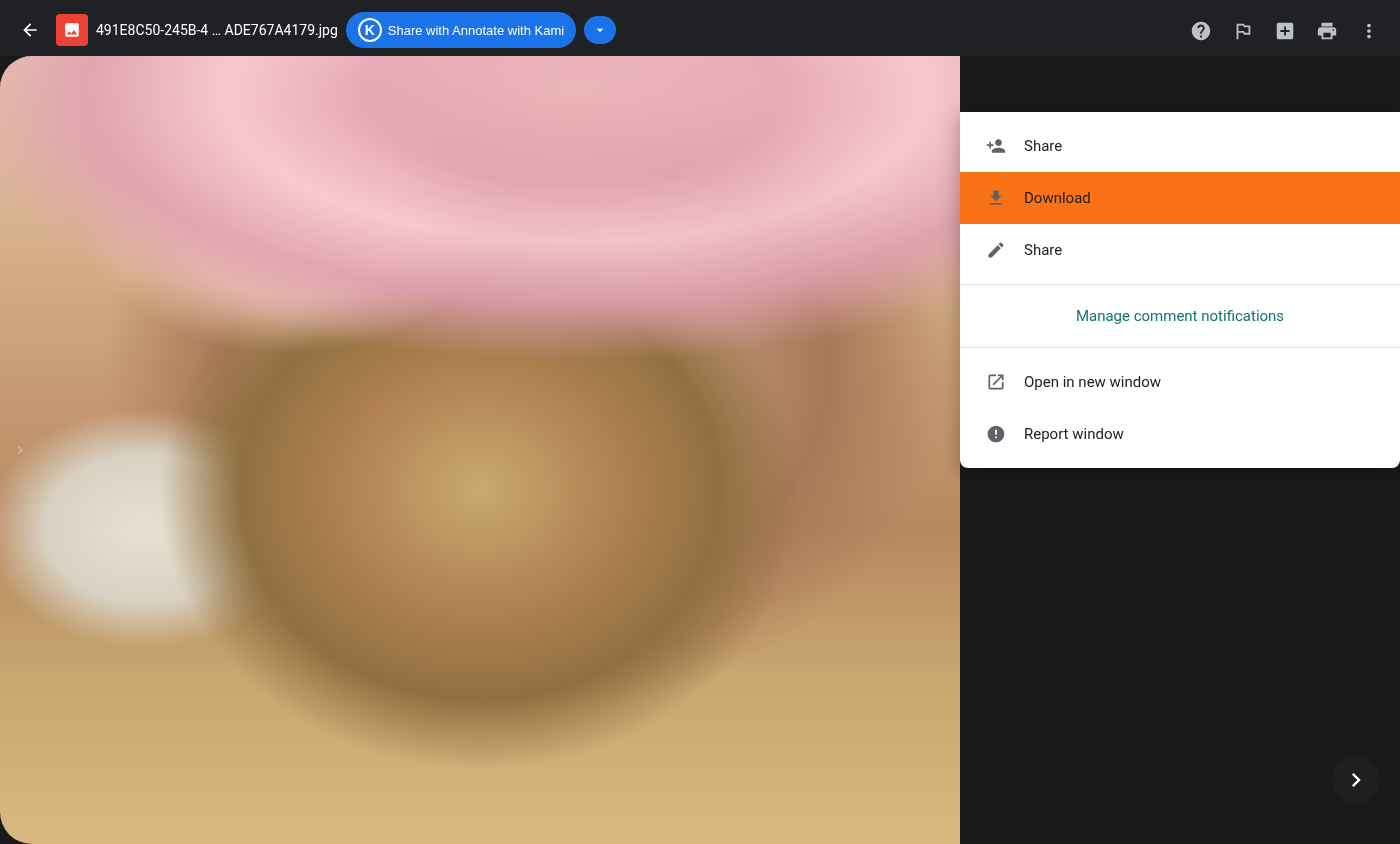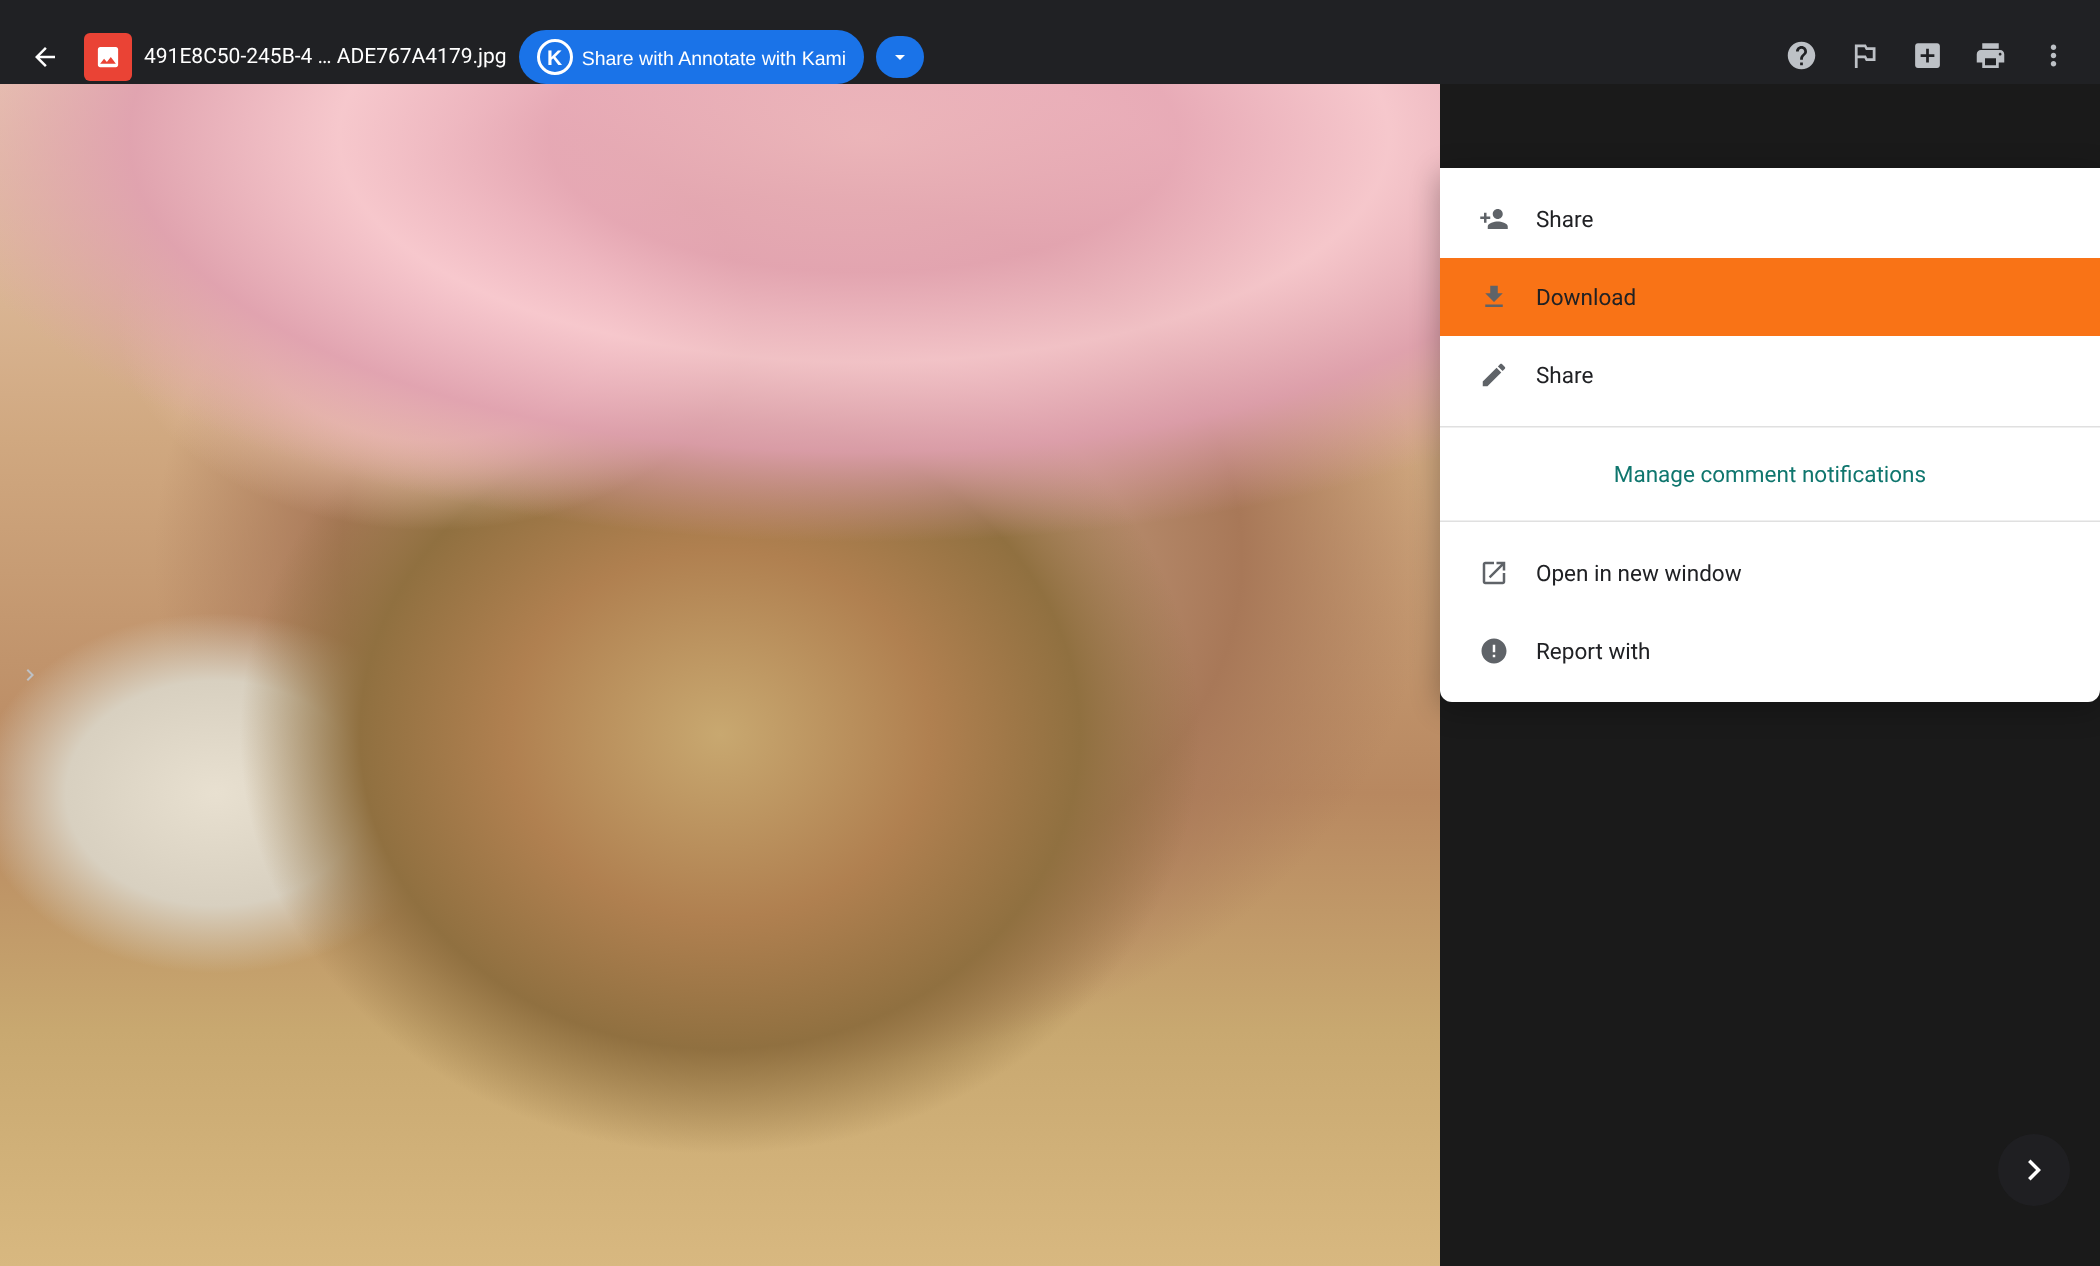--- a/index.html
+++ b/index.html
@@ -1,24 +1,24 @@
 <!DOCTYPE html>
 <html><head>
   <meta charset="utf-8">
   <style>
     * { margin: 0; padding: 0; box-sizing: border-box; }
     body { width: 1400px; height: 844px; overflow: hidden; font-family: 'Roboto', Arial, sans-serif; background: #1a1a1a; }
 
     
     .toolbar {
       display: flex;
-      align-items: flex-end;
+      align-items: flex-start;
       background: #202124;
       height: 56px;
-      padding: 0 12px;
+      padding: 12px 12px;
       position: relative;
       z-index: 10;
     }
     .toolbar-left {
       display: flex;
       align-items: center;
       flex: 1;
       gap: 8px;
     }
     .back-btn {
@@ -96,20 +96,21 @@
       align-items: center;
       font-size: 20px;
     }
 
     
     .main-content {
       position: relative;
       width: 1400px;
       height: 788px;
       overflow: hidden;
+      border-radius: 32px;
     }
 
     
     .image-area {
       position: absolute;
       top: 0; left: 0;
       width: 960px;
       height: 788px;
       background:
         radial-gradient(ellipse 300px 200px at 30% 20%, #f5d0c0 0%, #e8c0a8 40%, transparent 70%),
@@ -326,21 +327,21 @@
       </span>
       <span>Open in new window</span>
     </div>
 
     <div class="menu-item">
       <span class="menu-icon">
         <svg width="20" height="20" viewBox="0 0 24 24" fill="#5f6368">
           <path d="M12 2C6.48 2 2 6.48 2 12s4.48 10 10 10 10-4.48 10-10S17.52 2 12 2zm1 15h-2v-2h2v2zm0-4h-2V7h2v6z"></path>
         </svg>
       </span>
-      <span>Report with</span>
+      <span>Report window</span>
     </div>
   </div>
 
   <button class="nav-arrow">
     <svg width="28" height="28" viewBox="0 0 24 24" fill="#fff">
       <path d="M10 6L8.59 7.41 13.17 12l-4.58 4.59L10 18l6-6z"></path>
     </svg>
   </button>
 </div>
 

